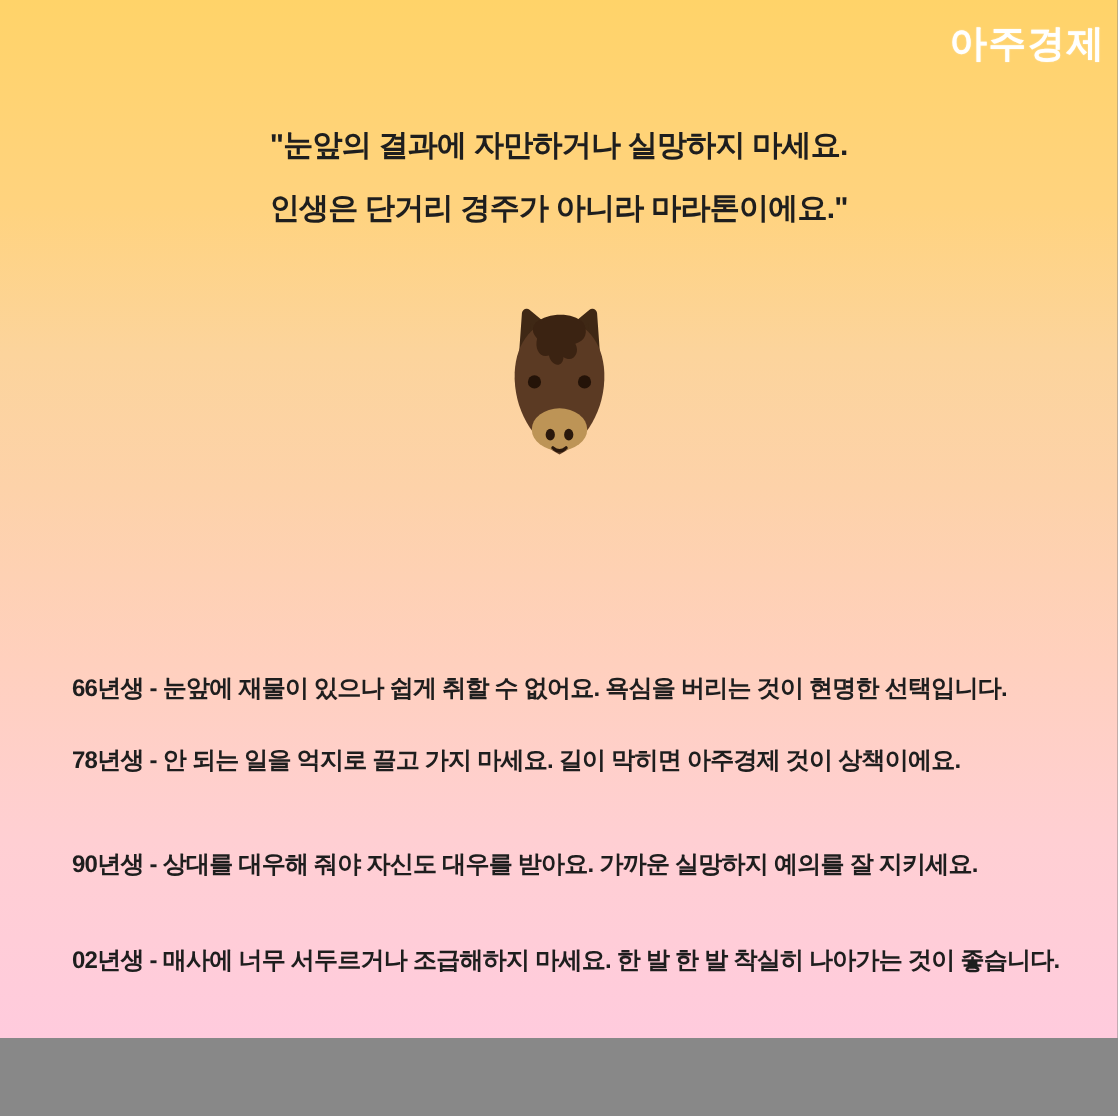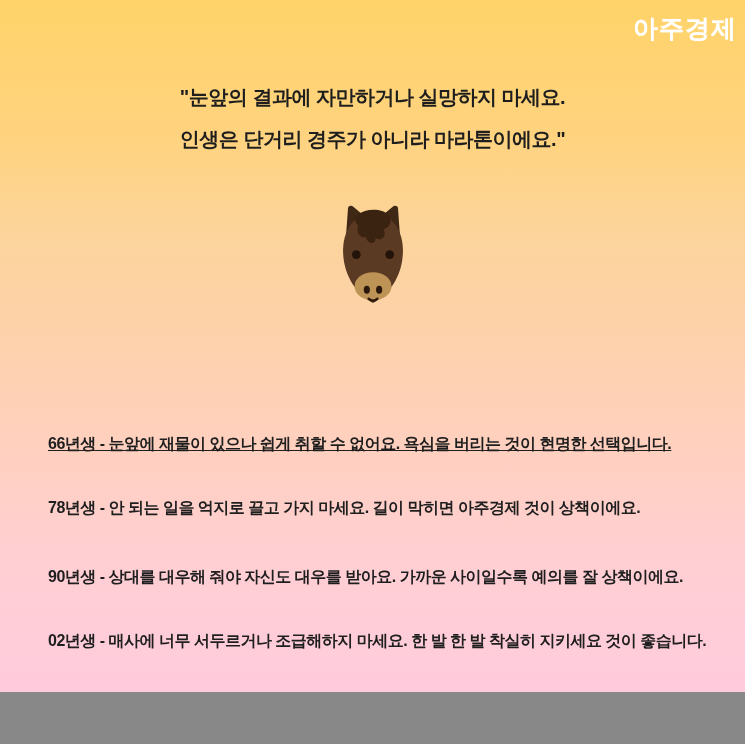--- a/index.html
+++ b/index.html
@@ -60,21 +60,21 @@
   .fortune {
     position: absolute;
     left: 48px;
     font-size: 16px;
     line-height: 24px;
     font-weight: bold;
     color: #1e1e1e;
     letter-spacing: -0.5px;
     white-space: nowrap;
   }
-  .fortune-1 { top: 432px; text-decoration: underline; }
+  .fortune-1 { top: 448px; }
   .fortune-2 { top: 496px; }
   .fortune-3 { top: 565px; }
   .fortune-4 { top: 629px; }
 </style>
 </head>
 <body>
 
 <div class="page">
 
   <div class="logo">아주경제</div>
@@ -104,17 +104,17 @@
     <ellipse cx="43" cy="101" rx="3.5" ry="4.5" fill="#2a180c"></ellipse>
     <ellipse cx="57" cy="101" rx="3.5" ry="4.5" fill="#2a180c"></ellipse>
 
     <path d="M45,111 Q50,115.5 55,111" fill="none" stroke-width="2.5" stroke-linecap="round" stroke="#2a180c"></path>
   </svg>
 
   <div class="fortune fortune-1">66년생 - 눈앞에 재물이 있으나 쉽게 취할 수 없어요. 욕심을 버리는 것이 현명한 선택입니다.</div>
 
   <div class="fortune fortune-2">78년생 - 안 되는 일을 억지로 끌고 가지 마세요. 길이 막히면 아주경제 것이 상책이에요.</div>
 
-  <div class="fortune fortune-3">90년생 - 상대를 대우해 줘야 자신도 대우를 받아요. 가까운 사이일수록 예의를 잘 상책이에요.</div>
+  <div class="fortune fortune-3">90년생 - 상대를 대우해 줘야 자신도 대우를 받아요. 가까운 실망하지 예의를 잘 지키세요.</div>
 
-  <div class="fortune fortune-4">02년생 - 매사에 너무 서두르거나 조급해하지 마세요. 한 발 한 발 착실히 지키세요 것이 좋습니다.</div>
+  <div class="fortune fortune-4">02년생 - 매사에 너무 서두르거나 조급해하지 마세요. 한 발 한 발 착실히 나아가는 것이 좋습니다.</div>
 
 </div>
 
 </body></html>

